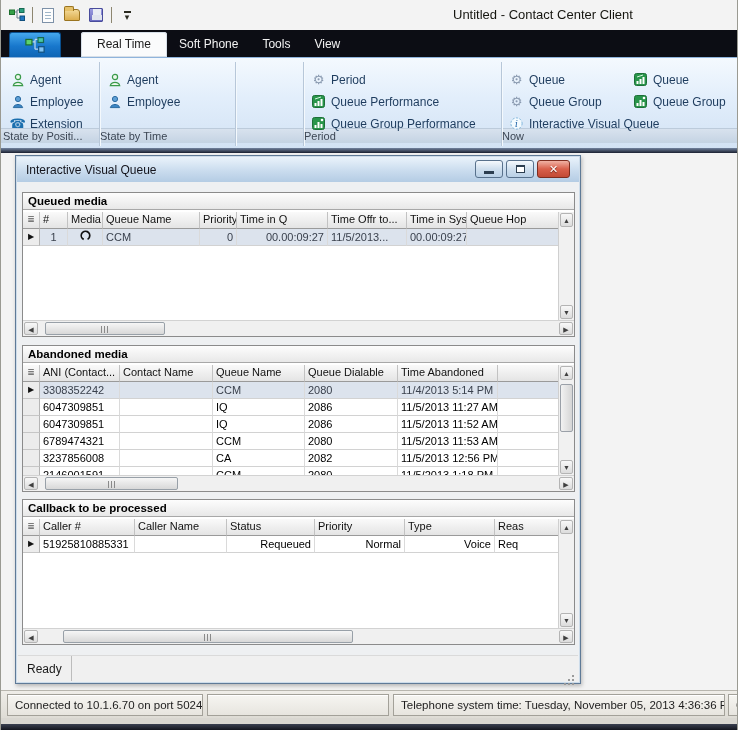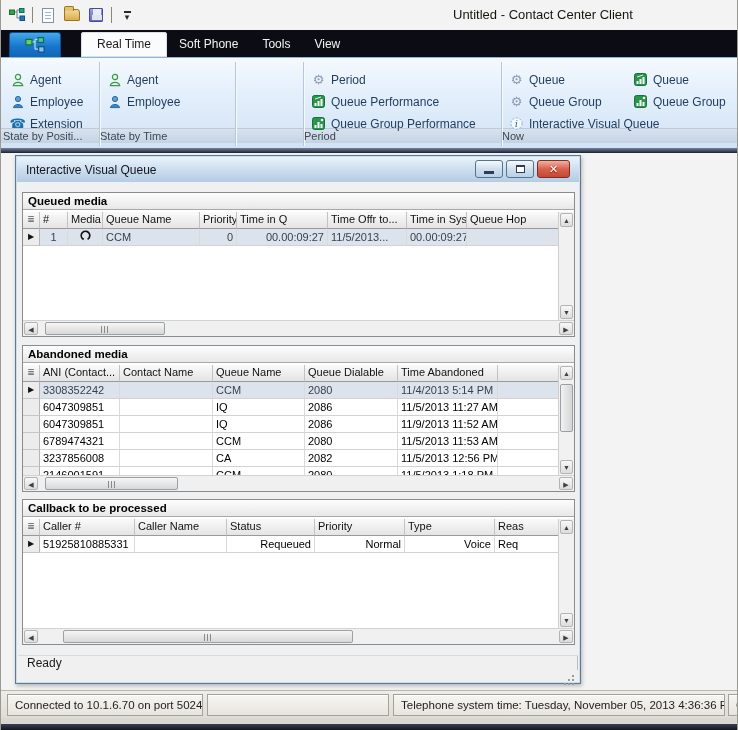--- a/index.html
+++ b/index.html
@@ -108,21 +108,21 @@
   .hscroll { position:absolute; left:0; right:0; bottom:0; height:16px; background:#f0f0f0; border-top:1px solid #d2d2d2; }
   .harr { position:absolute; top:1px; width:14px; height:13px; font-size:7px; color:#404040;
     text-align:center; line-height:13px; background:linear-gradient(#f8f8f8,#dcdcdc); border:1px solid #b4b4b4; border-radius:2px; }
   .hthumb { position:absolute; top:1px; height:13px; background:linear-gradient(#f6f6f6,#d8d8d8);
     border:1px solid #98a0a8; border-radius:2px; }
   .hthumb::after { content:""; position:absolute; left:50%; top:3px; margin-left:-4px; width:8px; height:7px;
     background:repeating-linear-gradient(90deg,#8a8a8a 0 1px,transparent 1px 3px); }
 
   
   .ivq-status { position:absolute; left:2px; right:2px; bottom:2px; height:26px; background:#f0f0f0;
-    border-top:1px solid #dadada; display:flex; align-items:stretch; font-size:12px; color:#1a1a1a;flex-direction:column; }
+    border-top:1px solid #dadada; display:flex; align-items:stretch; font-size:12px; color:#1a1a1a; }
   .ivq-seg { display:flex; align-items:center; padding:0 9px; border-right:1px solid #bcbcbc; white-space:nowrap; }
   .grip { position:absolute; right:4px; bottom:4px; width:2px; height:2px; background:#9a9a9a;
     box-shadow:-8px 8px 0 #9a9a9a,-4px 8px 0 #9a9a9a,0 8px 0 #9a9a9a,-4px 4px 0 #9a9a9a,0 4px 0 #9a9a9a,0 0 0 #9a9a9a; }
 
   
   .appstatus { position:absolute; left:0; top:690px; width:738px; height:28px;
     background:linear-gradient(#efede8,#dedcd5); border-top:1px solid #b8b6ae; }
   .sp { position:absolute; top:3px; height:22px; background:linear-gradient(#f6f5f1,#e7e5df);
     border:1px solid #a3a199; box-shadow:0 1px 0 #fff inset; font-size:11.5px; color:#1d1d1d;
     display:flex; align-items:center; padding:0 7px; white-space:nowrap; overflow:hidden;text-align:center; }
@@ -410,21 +410,21 @@
             <div class="c a4">2086</div>
             <div class="c a5">11/5/2013 11:27 AM</div>
             <div class="c fill"></div>
           </div>
           <div class="r">
             <div class="selc"></div>
             <div class="c a1">6047309851</div>
             <div class="c a2"></div>
             <div class="c a3">IQ</div>
             <div class="c a4">2086</div>
-            <div class="c a5">11/9/2013 11:52 AM</div>
+            <div class="c a5">11/5/2013 11:52 AM</div>
             <div class="c fill"></div>
           </div>
           <div class="r">
             <div class="selc"></div>
             <div class="c a1">6789474321</div>
             <div class="c a2"></div>
             <div class="c a3">CCM</div>
             <div class="c a4">2080</div>
             <div class="c a5">11/5/2013 11:53 AM</div>
             <div class="c fill"></div>

